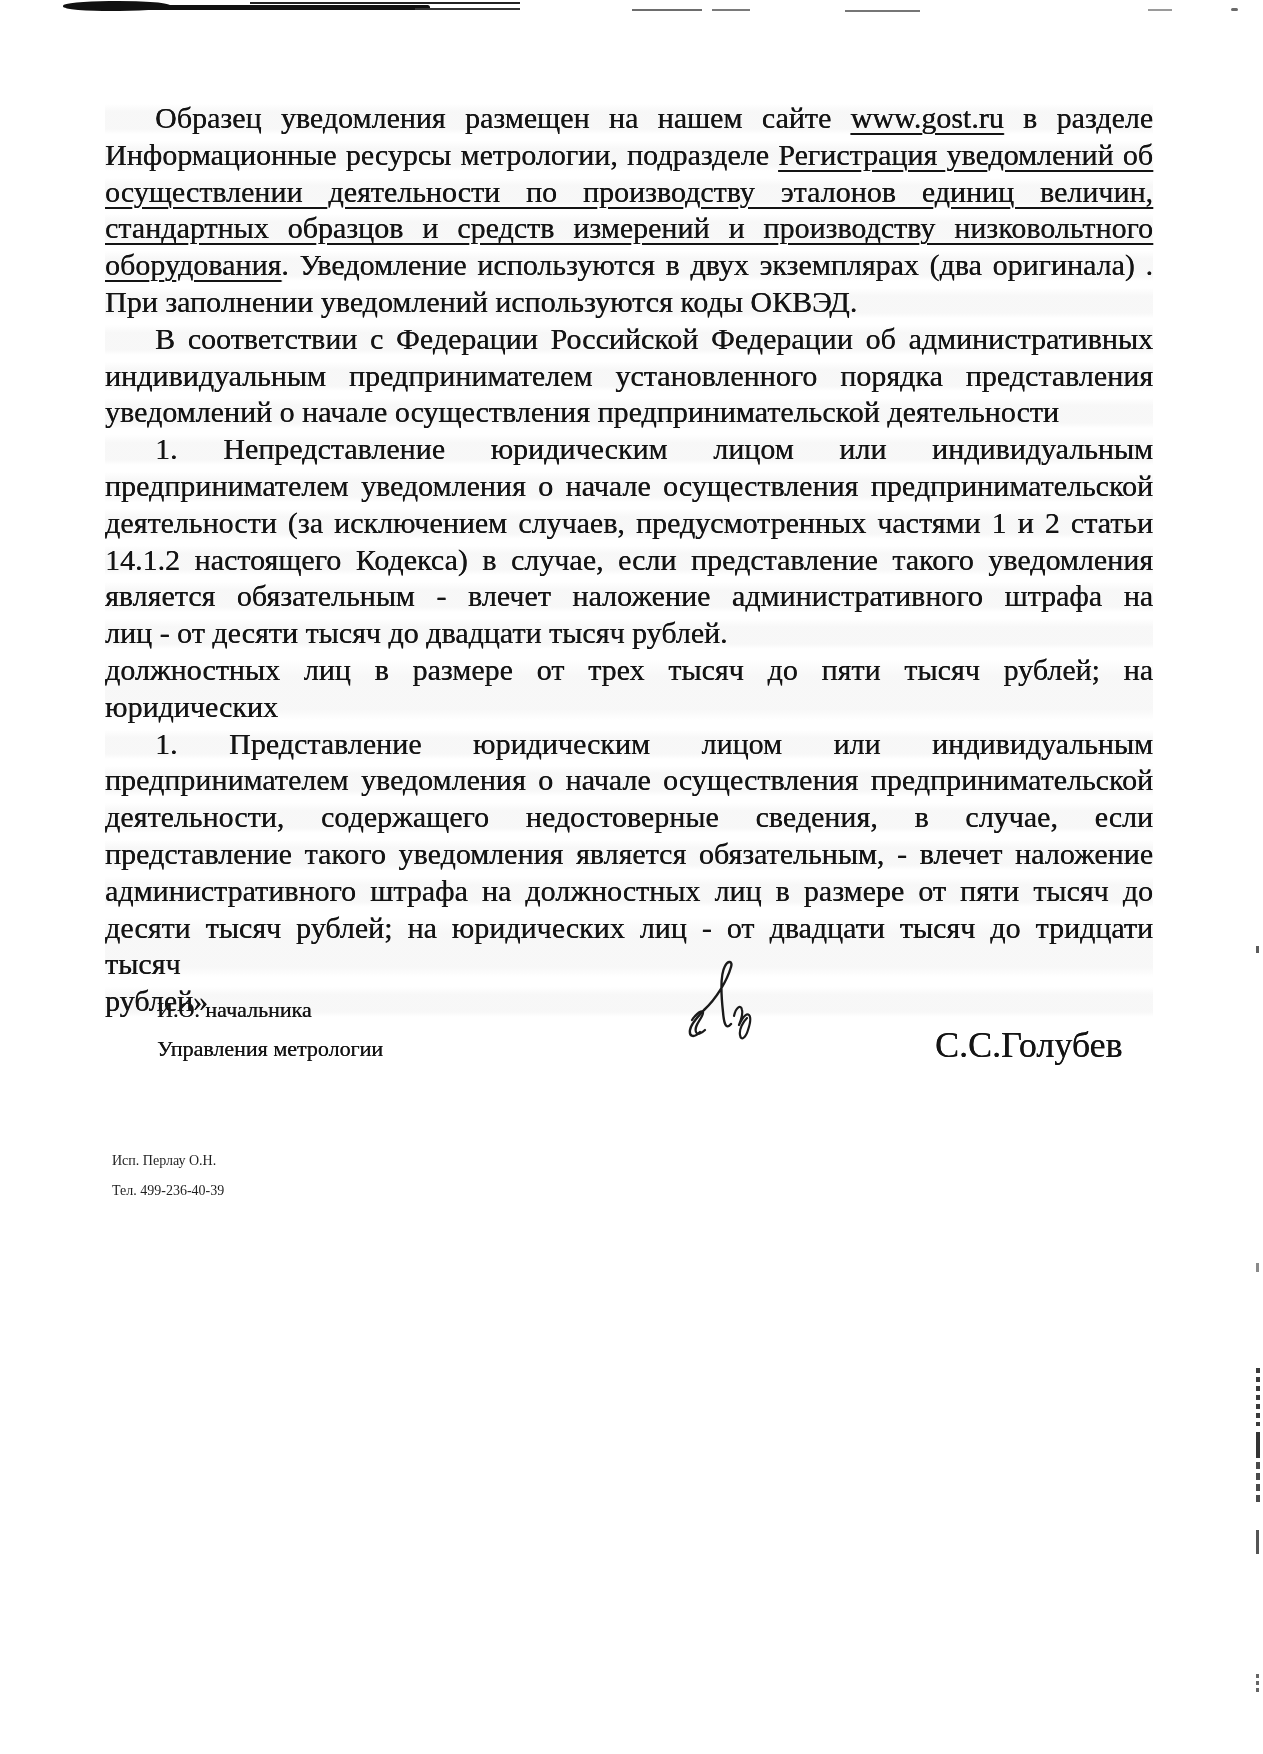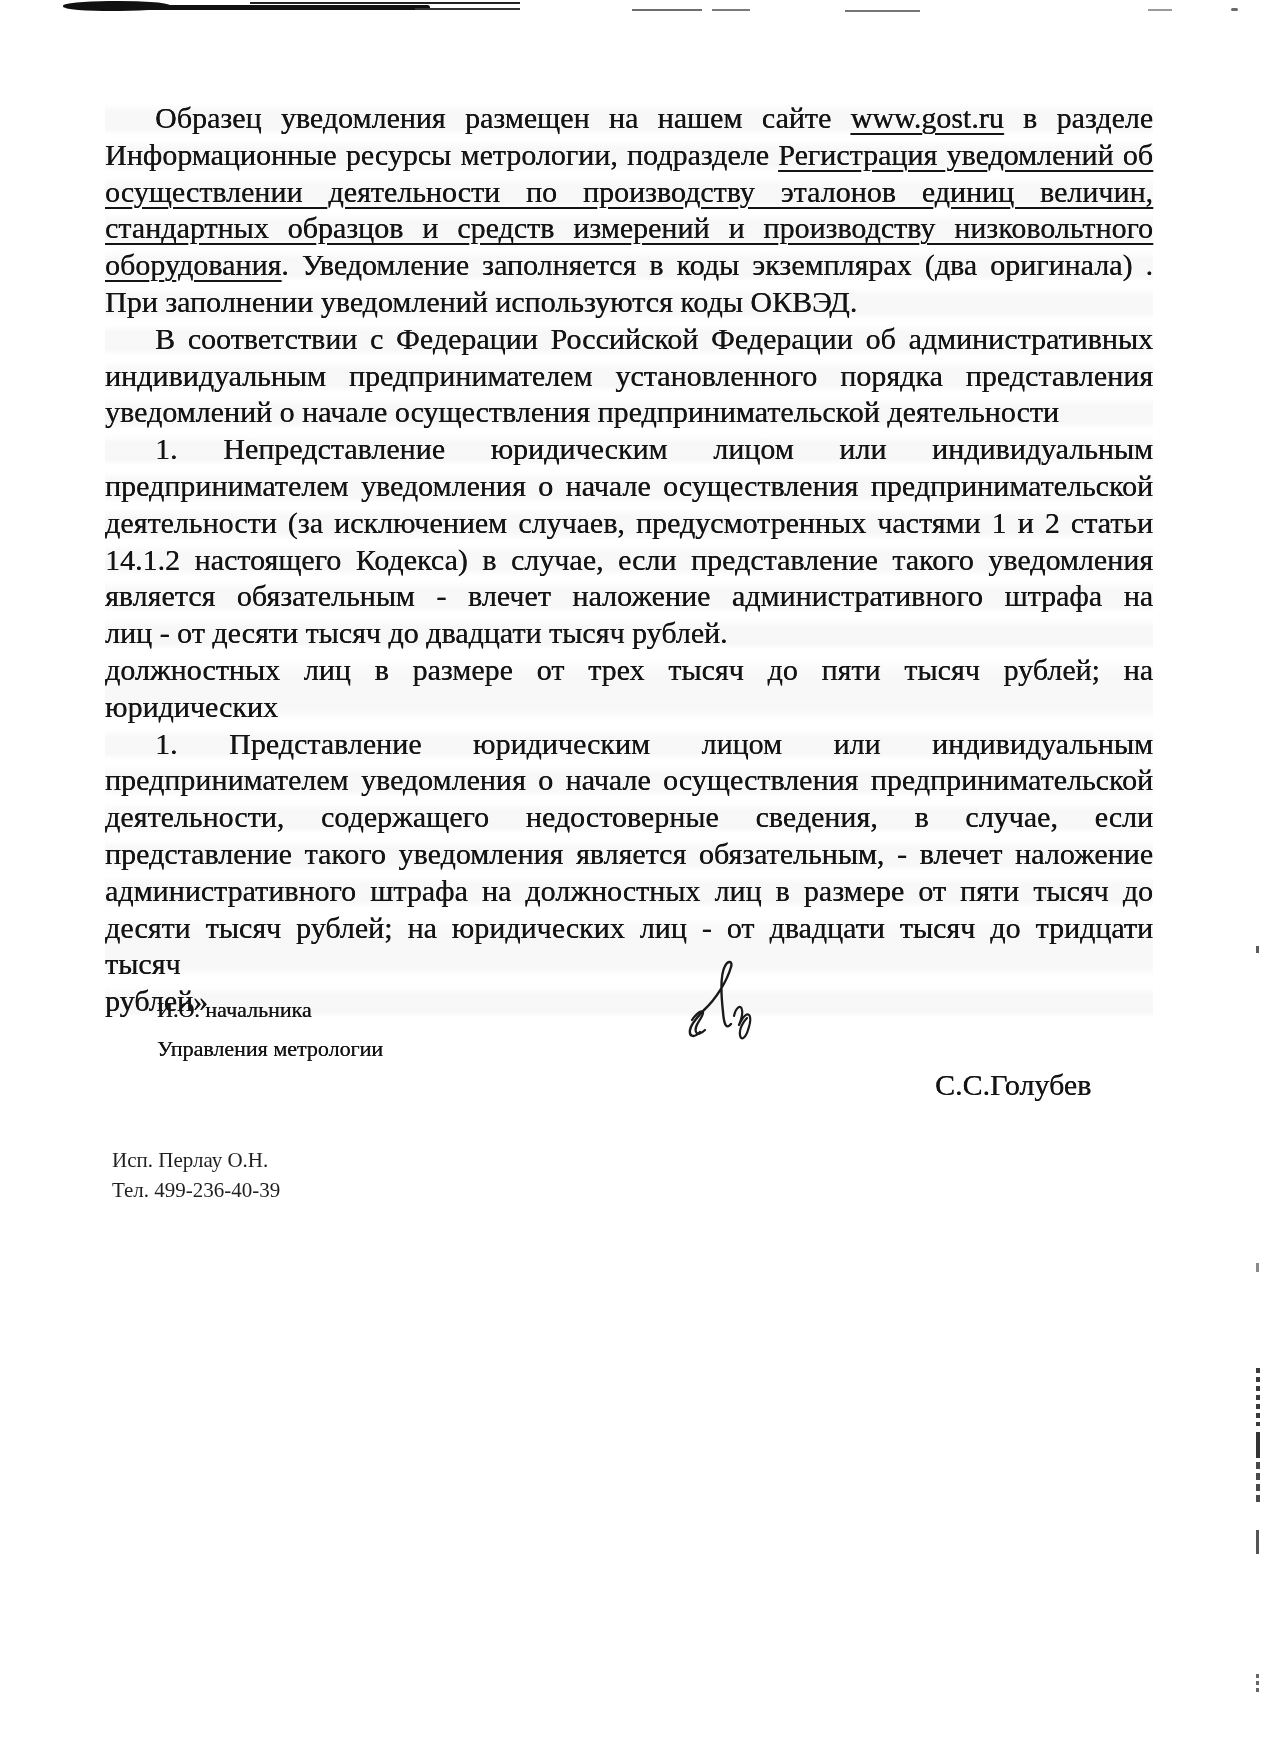--- a/index.html
+++ b/index.html
@@ -45,25 +45,25 @@
     text-align-last:left;
     background:linear-gradient(to bottom, rgba(0,0,0,0) 10%, rgba(120,120,120,0.055) 32%, rgba(120,120,120,0.055) 78%, rgba(0,0,0,0) 92%);
   }
   .doc-line.just { text-align-last:justify; }
   .doc-line.ind  { text-indent:50px; }
   .u { text-decoration:underline; text-decoration-thickness:2px; text-underline-offset:5px; }
   .b { font-weight:bold; letter-spacing:.4px; }
 
   
   .sig-title { position:absolute; left:157px; top:990px; font-size:22px; line-height:39px; text-shadow:0.3px 0 0 currentColor; }
-  .sig-name  { position:absolute; left:935px; top:1068px; font-size:30px; text-shadow:0.3px 0 0 currentColor; }
+  .sig-name  { position:absolute; left:935px; top:1024px; font-size:36px; text-shadow:0.3px 0 0 currentColor; }
   .sig-mark  { position:absolute; left:686px; top:958px; width:82px; height:98px; }
 
   
-  .footer { position:absolute; left:112px; top:1146px; font-size:21px; line-height:29.5px; color:#1f1f1f; }
+  .footer { position:absolute; left:112px; top:1146px; font-size:14px; line-height:29.5px; color:#1f1f1f; }
 </style>
 </head>
 <body>
 
 <div class="page">
 
   <div class="art blob"></div>
   <div class="art line-a"></div>
   <div class="art line-b"></div>
   <div class="art line-c"></div>
@@ -79,21 +79,21 @@
   <div class="edge e4"></div>
   <div class="edge e5"></div>
   <div class="edge e6"></div>
 
   <div class="doc-text">
       <div>
         <div class="doc-line just ind"><span>Образец уведомления размещен на нашем сайте </span><span class="u">www.gost.ru</span><span> в разделе</span></div>
         <div class="doc-line just"><span>Информационные ресурсы метрологии, подразделе </span><span class="u">Регистрация уведомлений об</span></div>
         <div class="doc-line just"><span class="u">осуществлении деятельности по производству эталонов единиц величин,</span></div>
         <div class="doc-line just"><span class="u">стандартных образцов и средств измерений и производству низковольтного</span></div>
-        <div class="doc-line just"><span class="u">оборудования</span><span>. Уведомление заполняется в коды экземплярах (два оригинала) .</span></div>
+        <div class="doc-line just"><span class="u">оборудования</span><span>. Уведомление используются в двух экземплярах (два оригинала) .</span></div>
         <div class="doc-line"><span>При заполнении уведомлений используются коды ОКВЭД.</span></div>
       </div>
       <div>
         <div class="doc-line just ind"><span>В соответствии с Федерации Российской Федерации об административных</span></div>
         <div class="doc-line just"><span>индивидуальным предпринимателем установленного порядка представления</span></div>
         <div class="doc-line"><span>уведомлений о начале осуществления предпринимательской деятельности</span></div>
       </div>
       <div>
         <div class="doc-line just ind"><span>1. Непредставление юридическим лицом или индивидуальным</span></div>
         <div class="doc-line just"><span>предпринимателем уведомления о начале осуществления предпринимательской</span></div>

